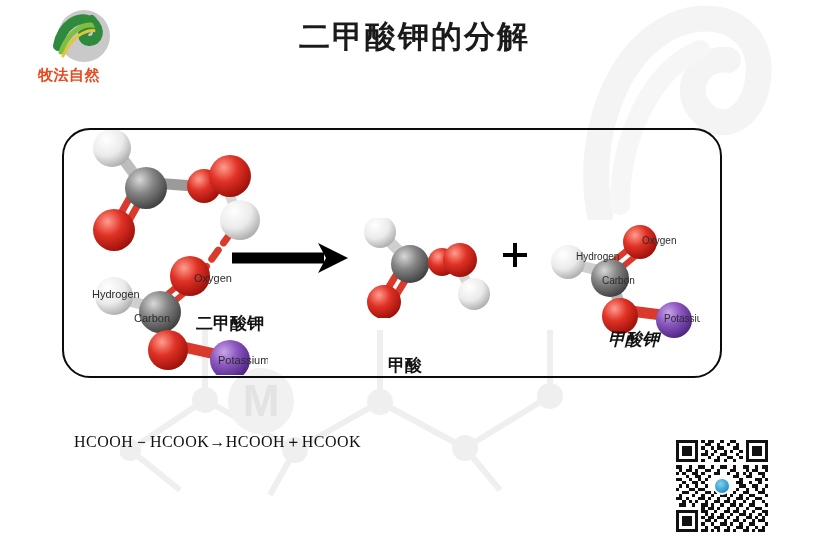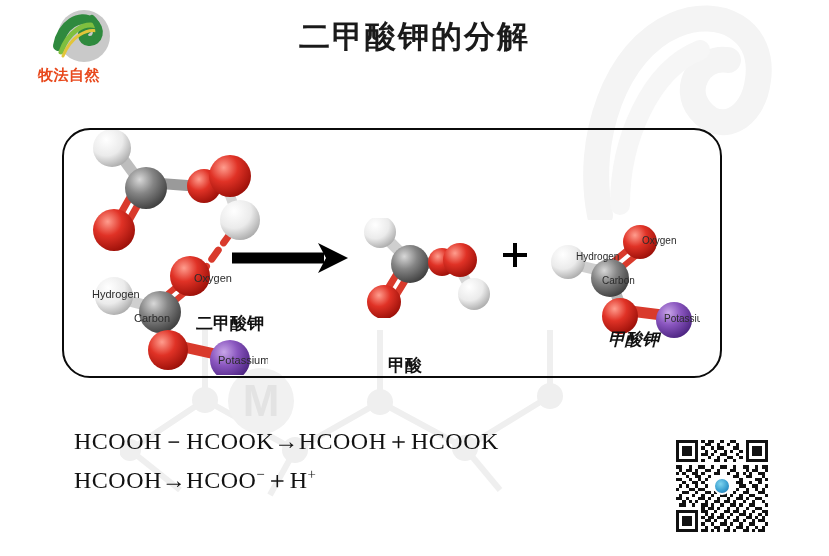--- a/index.html
+++ b/index.html
@@ -131,21 +131,21 @@
   
   #equations {
     position: absolute;
     left: 74px;
     top: 425px;
     width: 420px;
     font-family: "Liberation Serif", "DejaVu Serif", serif;
     color: #111;
   }
   .eq {
-    font-size: 24px;
+    font-size: 16px;
     line-height: 33px;
     letter-spacing: 0.5px;
     white-space: nowrap;
   }
   .eq sup { font-size: 0.62em; vertical-align: super; }
 
   
   #qr {
     position: absolute;
     left: 676px;
@@ -321,21 +321,20 @@
       <text x="102" y="22">Oxygen</text>
       <text x="36" y="38">Hydrogen</text>
       <text x="62" y="62">Carbon</text>
       <text x="124" y="100">Potassium</text>
     </g>
   </svg>
   <div id="cap-kf" class="caption">甲酸钾</div>
 
   <div id="equations">
     <div class="eq">HCOOH－HCOOK→HCOOH＋HCOOK</div>
-    <div class="eq">HCOOH→HCOO<sup>−</sup>＋H<sup>+</sup></div>
   </div>
 
   <svg id="qr" viewBox="0 0 29 29" shape-rendering="crispEdges">
     <rect width="29" height="29" fill="#fff"></rect>
     <g fill="#111">
       <rect x="0" y="0" width="7" height="1"></rect>
         <rect x="0" y="6" width="7" height="1"></rect>
       <rect x="0" y="0" width="1" height="7"></rect>
         <rect x="6" y="0" width="1" height="7"></rect>
       <rect x="2" y="2" width="3" height="3"></rect>

